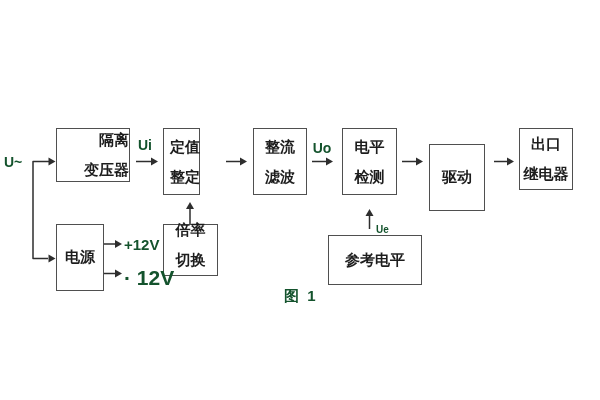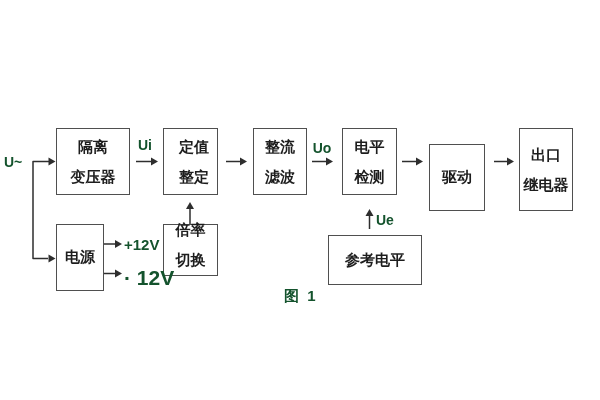--- a/index.html
+++ b/index.html
@@ -29,34 +29,34 @@
   .block.single span{line-height:normal;}
   .lbl{
     position:absolute;
     font-weight:bold;
     color:#14532d;
     white-space:nowrap;
   }
   .lbl.c{text-align:center;}
   #connectors{position:absolute;left:0;top:0;width:600px;height:400px;}
   
-  #b-transformer{left:56px;top:128px;width:74px;height:67px;}
-  #b-setting{left:163px;top:128px;width:55px;height:67px;padding-left:7px;}
+  #b-transformer{left:56px;top:128px;width:74px;height:54px;align-items:flex-end;}
+  #b-setting{left:163px;top:128px;width:37px;height:67px;padding-left:7px;}
   #b-rectifier{left:253px;top:128px;width:54px;height:67px;}
   #b-level{left:342px;top:128px;width:55px;height:67px;}
   #b-driver{left:429px;top:128px;width:56px;height:67px;margin-top:16px;}
-  #b-relay{left:519px;top:128px;width:54px;height:83px;}
+  #b-relay{left:519px;top:128px;width:54px;height:62px;}
   #b-power{left:56px;top:224px;width:48px;height:67px;}
   #b-ratio{left:163px;top:224px;width:55px;height:52px;justify-content:flex-end;}
   #b-reference{left:328px;top:235px;width:94px;height:50px;}
   
   #l-input{left:4px;top:154px;font-size:14px;}
   #l-ui{left:131px;top:137px;width:28px;font-size:14px;}
   #l-uo{left:308px;top:140px;width:28px;font-size:14px;}
-  #l-ue{left:376px;top:212px;font-size:14px;}
+  #l-ue{left:376px;top:224px;font-size:10px;}
   #l-plus12{left:124px;top:236px;font-size:15px;}
   #l-minus12{left:124px;top:266px;font-size:21px;}
   #l-caption{left:284px;top:287px;font-size:15px;letter-spacing:2px;}
 </style>
 </head>
 <body>
 
 <div id="canvas">
 
   <svg id="connectors" viewBox="0 0 600 400" xmlns="http://www.w3.org/2000/svg">

